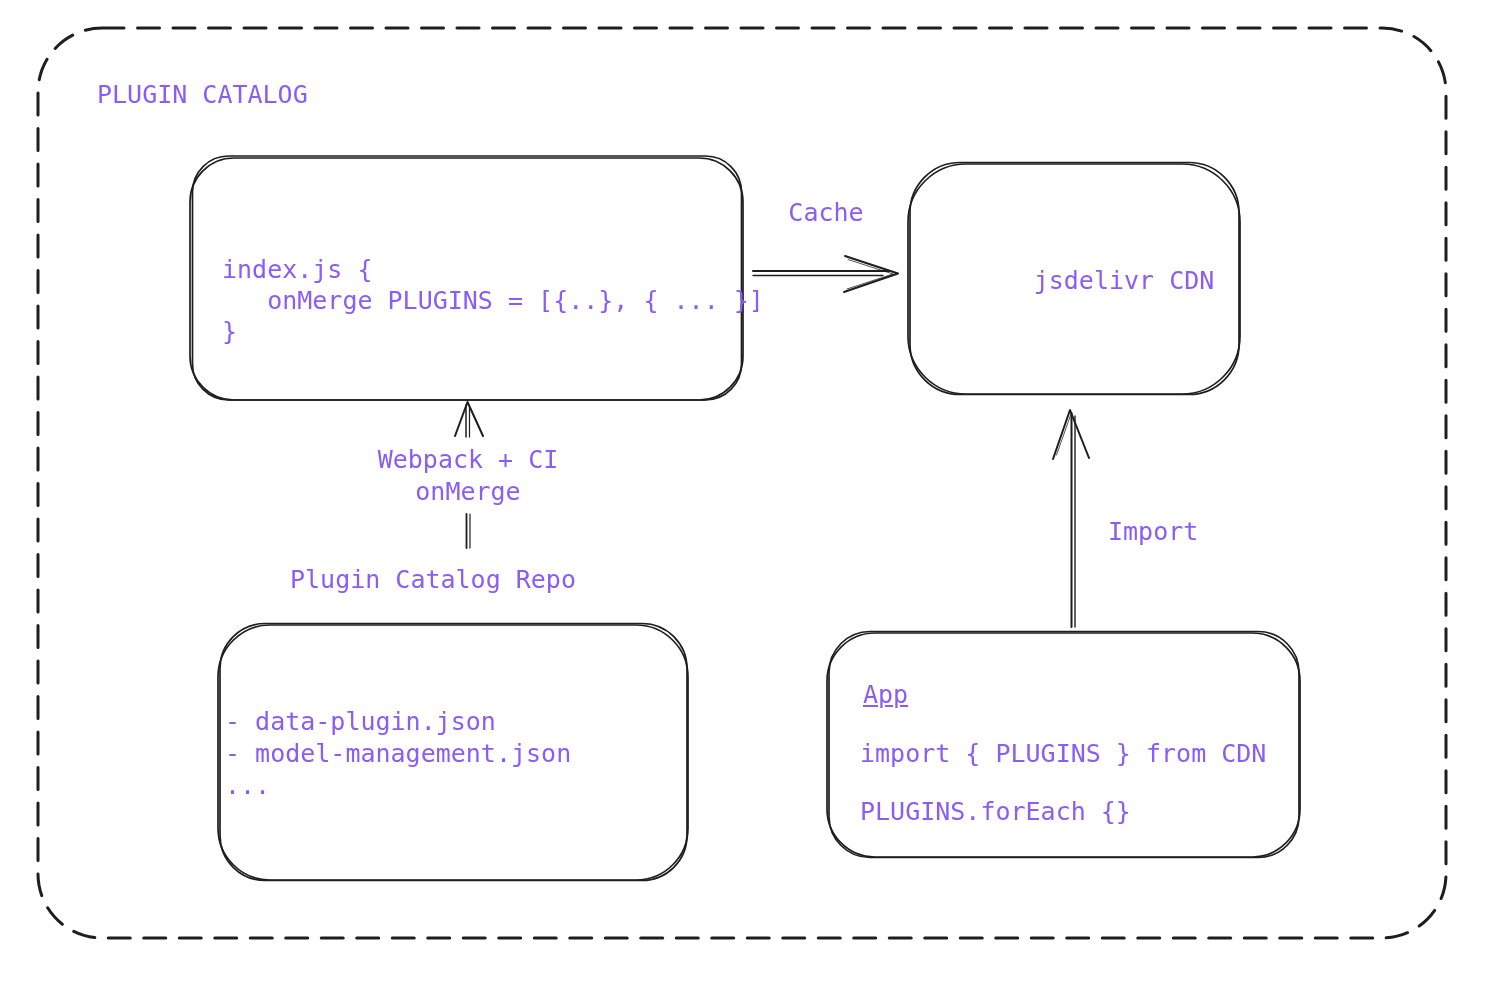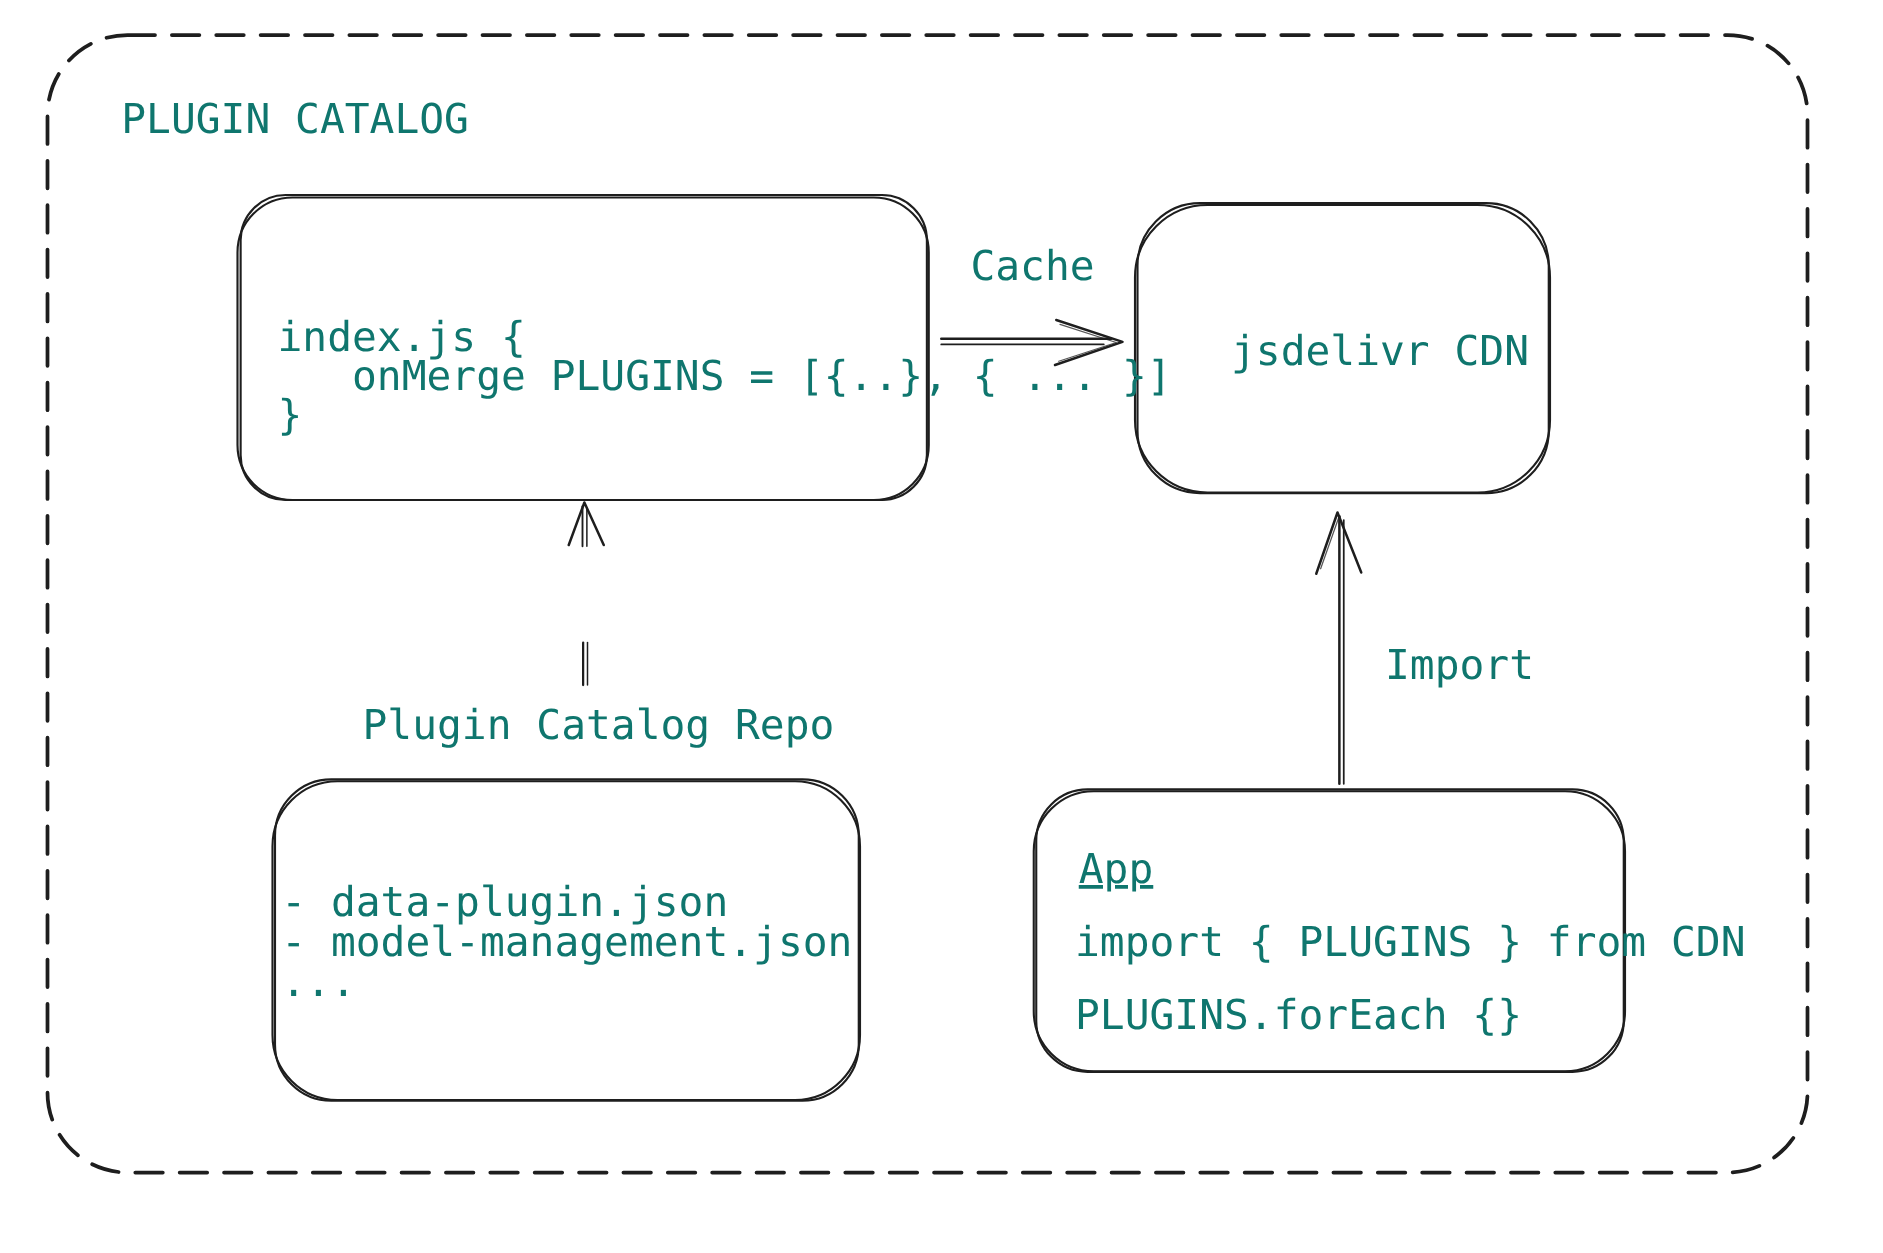--- a/index.html
+++ b/index.html
@@ -18,24 +18,24 @@
   }
   .shapes {
     position: absolute;
     left: 0;
     top: 0;
     width: 1506px;
     height: 1002px;
   }
   .label {
     position: absolute;
-    font-size: 33px;
+    font-size: 25px;
     line-height: 31px;
     white-space: pre;
-    color: #0f766e;
+    color: #8b5cf6;
     letter-spacing: 0px;
   }
   .center { text-align: center; }
   .code { line-height: 31px; }
   .repo-code { line-height: 32px; }
   .build-label { line-height: 32px; }
 </style>
 </head>
 <body>
 
@@ -89,22 +89,24 @@
   </svg>
 
   <div class="label" style="left:97px; top:79px;">PLUGIN CATALOG</div>
 
   <div class="label code" style="left:222px; top:254px;">index.js {
    onMerge PLUGINS = [{..}, { ... }]
 }</div>
 
   <div class="label center" style="left:753px; top:197px; width:146px;">Cache</div>
 
-  <div class="label center" style="left:908px; top:265px; width:392px;">jsdelivr CDN</div>
+  <div class="label center" style="left:928px; top:265px; width:392px;">jsdelivr CDN</div>
 
+  <div class="label center build-label" style="left:308px; top:444px; width:320px;">Webpack + CI
+onMerge</div>
 
   <div class="label" style="left:290px; top:564px;">Plugin Catalog Repo</div>
   <div class="label repo-code" style="left:225px; top:706px;">- data-plugin.json
 - model-management.json
 ...</div>
 
   <div class="label" style="left:1108px; top:516px;">Import</div>
 
   <div class="label" style="left:863px; top:679px;text-decoration:underline;">App</div>
   <div class="label" style="left:860px; top:738px;">import { PLUGINS } from CDN</div>

